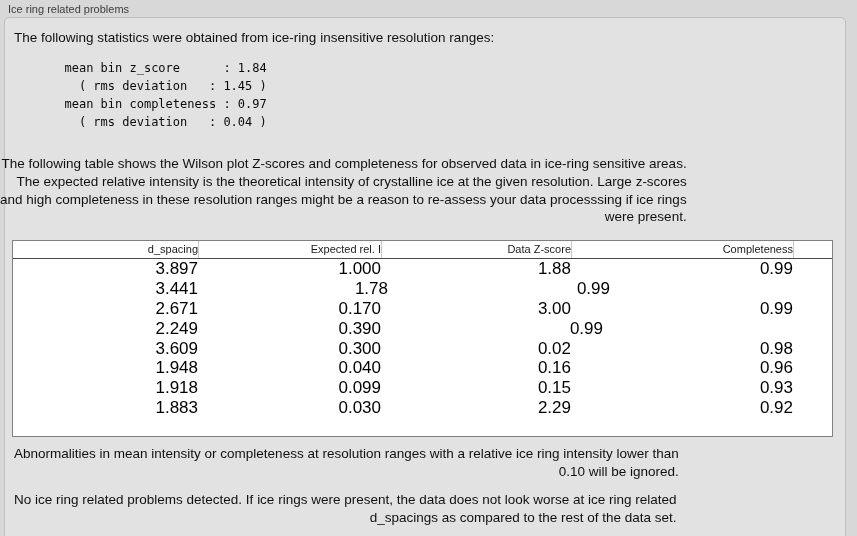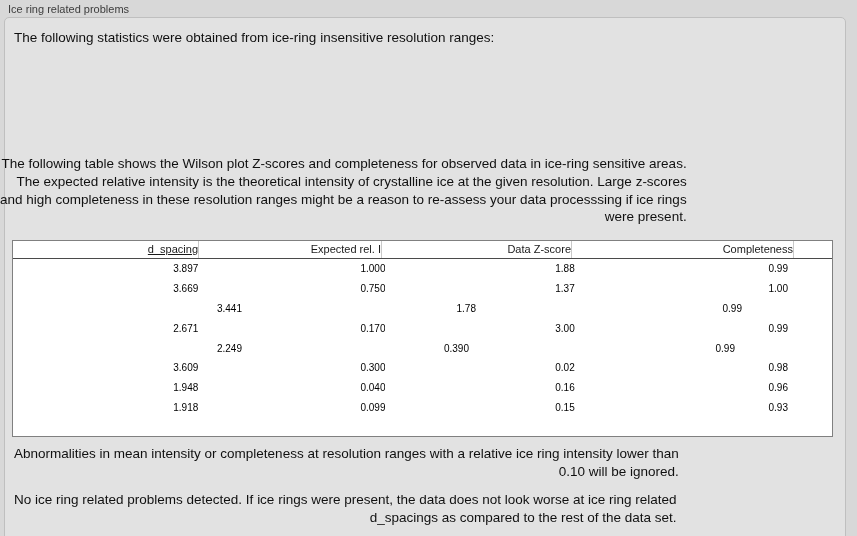--- a/index.html
+++ b/index.html
@@ -64,79 +64,75 @@
   .th {
     font-size: 11px;
     color: #1a1a1a;
     line-height: 17px;
     box-sizing: border-box;
     padding-left: 5px;
     border-left: 1px solid #c9c9c9;
     overflow: hidden;
     white-space: nowrap;
   }
-  .th.c0 { border-left: none; padding-left: 4px; text-decoration: underline; }
+  .th.c0 { border-left: none; padding-left: 4px; }
   .c0 { width: 185px; }
   .c1 { width: 183px; }
   .c2 { width: 190px; }
   .c3 { width: 222px; }
   .c4 { width: 41px; flex: 1; }
   .trow { display: flex; height: 19.9px; }
   .td {
-    font-size: 10px;
+    font-size: 17px;
     line-height: 19.9px;
     color: #000;
     box-sizing: border-box;
     white-space: nowrap;
     overflow: hidden;
-    margin-left: 44px;
   }
   .td.c0 { padding-left: 16px; }
   .td.c1 { padding-left: 29px; }
   .td.c2 { padding-left: 17px; }
   .td.c3 { padding-left: 18px; }
 </style>
 </head>
 <body>
 
 <div class="screen">
 
   <div class="groupbox-label">Ice ring related problems</div>
 
   <div class="groupbox"></div>
 
   <div id="para-stats-intro" class="para">The following statistics were obtained from ice-ring insensitive resolution ranges:</div>
 
+  <div id="stats-block">mean bin z_score      : 1.84
+    ( rms deviation   : 1.45 )
+mean bin completeness : 0.97
+    ( rms deviation   : 0.04 )</div>
 
   <div id="para-table-intro" class="para">The following table shows the Wilson plot Z-scores and completeness for observed data in ice-ring sensitive areas.
 The expected relative intensity is the theoretical intensity of crystalline ice at the given resolution. Large z-scores
 and high completeness in these resolution ranges might be a reason to re-assess your data processsing if ice rings
 were present.</div>
 
   <div class="listctrl">
     <div class="thead">
       <div class="th c0">d_spacing</div>
       <div class="th c1">Expected rel. I</div>
       <div class="th c2">Data Z-score</div>
       <div class="th c3">Completeness</div>
       <div class="th c4"></div>
     </div>
     <div class="tbody" id="table-body">
         <div class="trow">
           <div class="td c0">3.897</div>
           <div class="td c1">1.000</div>
           <div class="td c2">1.88</div>
           <div class="td c3">0.99</div>
-          <div class="td c4"></div>
-        </div>
-        <div class="trow">
-          <div class="td c0">3.669</div>
-          <div class="td c1">0.750</div>
-          <div class="td c2">1.37</div>
-          <div class="td c3">1.00</div>
           <div class="td c4"></div>
         </div>
         <div class="trow">
           <div class="td c0">3.441</div>
           <div class="td c2">1.78</div>
           <div class="td c3">0.99</div>
           <div class="td c4"></div>
         </div>
         <div class="trow">
           <div class="td c0">2.671</div>
@@ -165,20 +161,27 @@
           <div class="td c3">0.96</div>
           <div class="td c4"></div>
         </div>
         <div class="trow">
           <div class="td c0">1.918</div>
           <div class="td c1">0.099</div>
           <div class="td c2">0.15</div>
           <div class="td c3">0.93</div>
           <div class="td c4"></div>
         </div>
+        <div class="trow">
+          <div class="td c0">1.883</div>
+          <div class="td c1">0.030</div>
+          <div class="td c2">2.29</div>
+          <div class="td c3">0.92</div>
+          <div class="td c4"></div>
+        </div>
       </div>
   </div>
 
   <div id="para-ignore-note" class="para">Abnormalities in mean intensity or completeness at resolution ranges with a relative ice ring intensity lower than
 0.10 will be ignored.</div>
 
   <div id="para-conclusion" class="para">No ice ring related problems detected. If ice rings were present, the data does not look worse at ice ring related
 d_spacings as compared to the rest of the data set.</div>
 
 </div>

